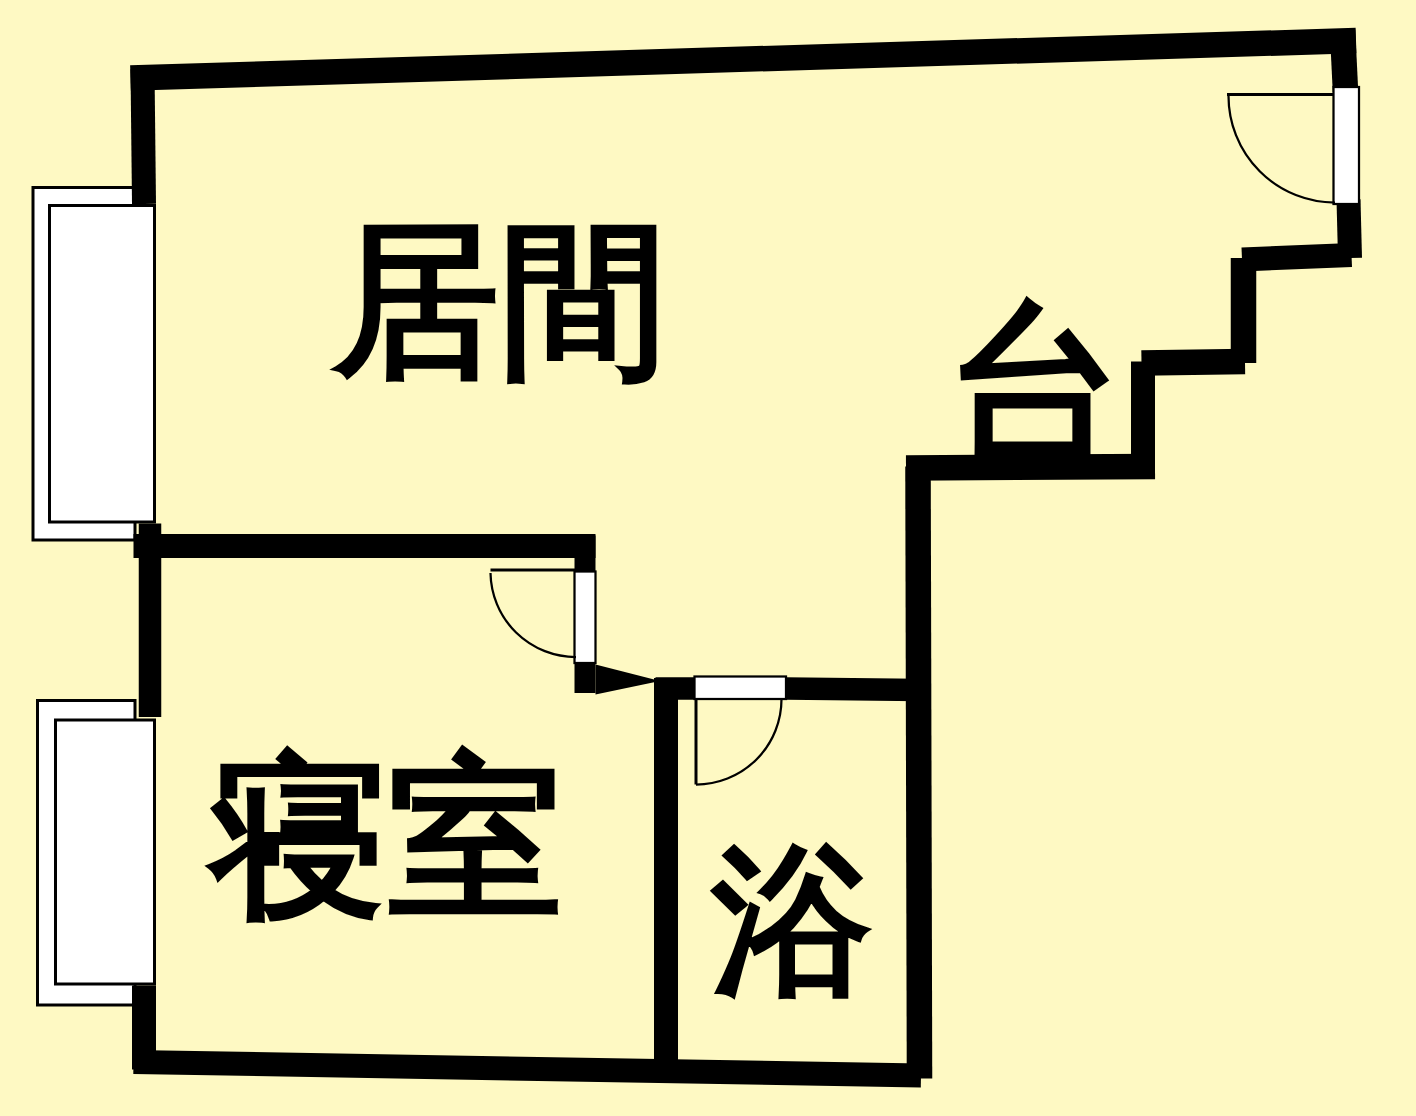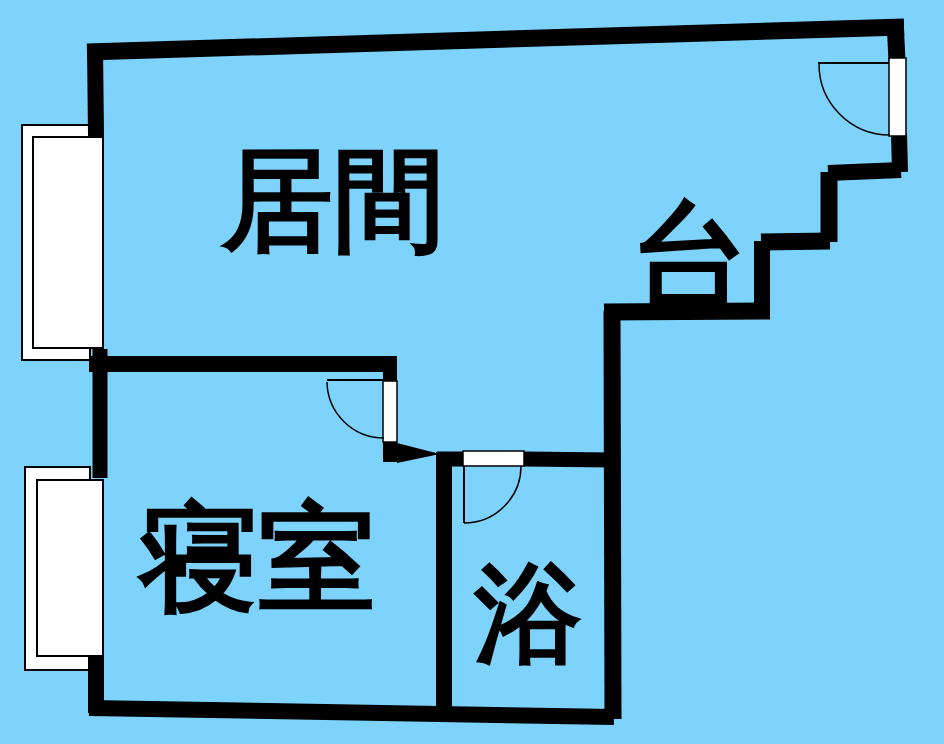--- a/index.html
+++ b/index.html
@@ -4,21 +4,21 @@
 <style>
   html, body {
     margin: 0;
     padding: 0;
     background: #ffffff;
   }
   .stage {
     position: relative;
     width: 944px;
     height: 744px;
-    background: #7dd3fc;
+    background: #fef9c3;
     overflow: hidden;
     text-decoration: underline;
   }
   svg text {
     font-family: "Liberation Sans", sans-serif;
     font-weight: bold;
     fill: #000000;
   }
 </style>
 </head>

